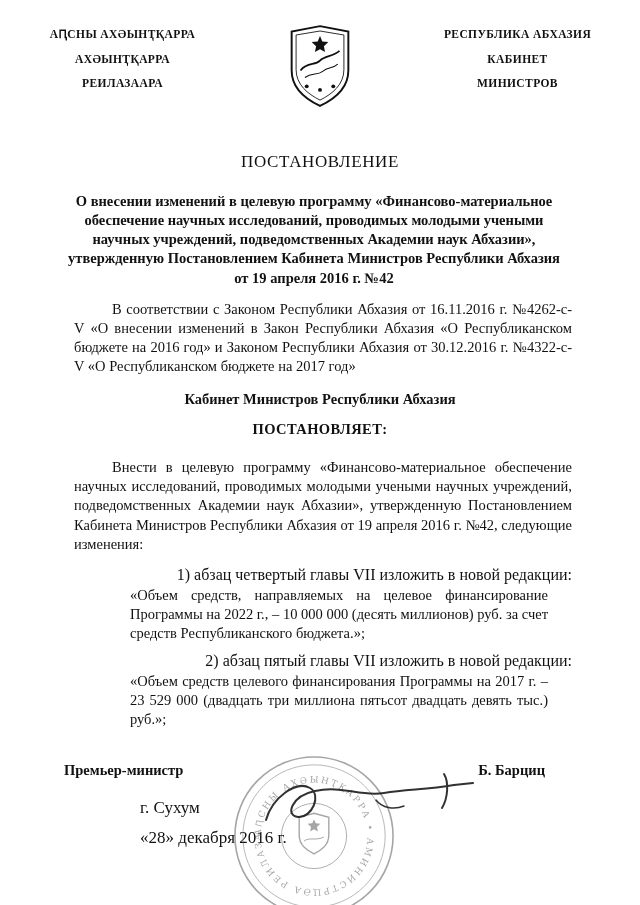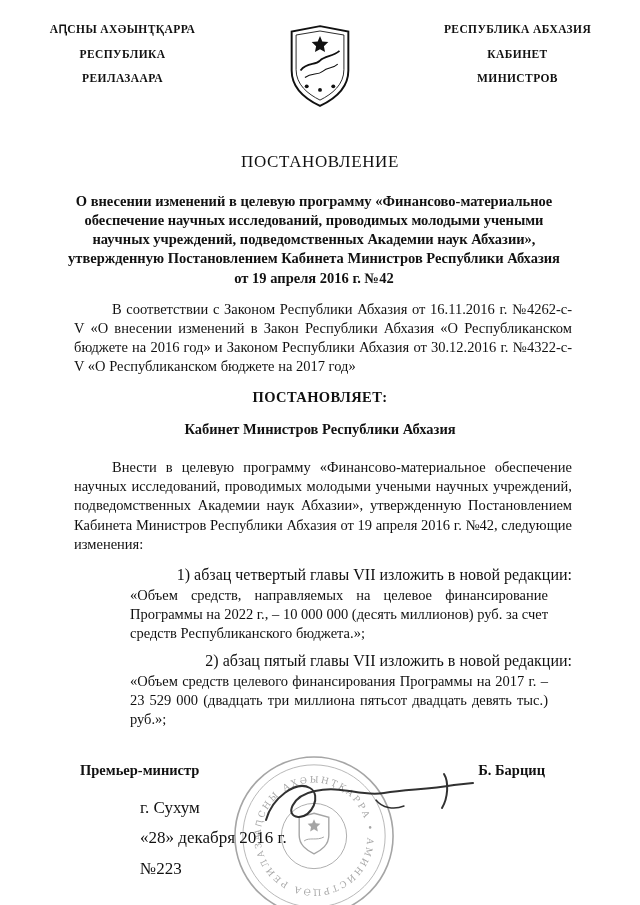--- a/index.html
+++ b/index.html
@@ -7,53 +7,53 @@
     position:relative;
     width:640px; height:905px;
     margin:0 auto;
     background:#ffffff;
     color:#111;
     font-family:"Liberation Serif", "DejaVu Serif", serif;
     overflow:hidden;
     box-sizing:border-box;
   }
   
-  .hdr { display:flex; justify-content:space-between; align-items:flex-start; padding:24px 30px 0 30px; }
+  .hdr { display:flex; justify-content:space-between; align-items:center; padding:24px 30px 0 30px; }
   .hdr-col { width:185px; text-align:center; font-size:11.5px; font-weight:bold; letter-spacing:.4px; }
   .hdr-col .hline { line-height:1.0; margin-bottom:13px; }
   .emblem-wrap { width:70px; display:flex; justify-content:center; }
   
   .doc-title { text-align:center; font-weight:normal; font-size:17px; letter-spacing:.6px; margin-top:44px; }
   .subject { font-weight:bold; text-align:center; font-size:14.5px; line-height:1.32; margin:20px 72px 0 60px; }
   .para { font-size:14.5px; line-height:1.32; text-align:justify; margin:12px 68px 0 74px; text-indent:38px; }
   .center-bold { text-align:center; font-weight:bold; font-size:14.5px; }
   .authority { margin-top:15px; }
   .decree { margin-top:13px; letter-spacing:.4px; }
   .intro { margin-top:20px; }
   .item-label { font-size:16px; margin:12px 68px 0 104px;text-align:right; }
   .item-label.second { margin-top:9px;margin-left:26px; }
   .item-text { font-size:14.5px; line-height:1.32; text-align:justify; margin:2px 92px 0 130px; }
   .item3 { font-size:14.5px; line-height:1.32; text-align:justify; margin:20px 68px 0 74px; text-indent:38px; }
   
-  .sig-row { display:flex; justify-content:space-between; font-weight:bold; font-size:14.5px; margin:32px 95px 0 80px; }
+  .sig-row { display:flex; justify-content:space-between; font-weight:bold; font-size:14.5px; margin:32px 95px 0 64px; }
   .footer { margin:14px 0 0 140px; font-size:17px; line-height:1.8; }
   .footer div { white-space:nowrap; }
   
   .stamp { position:absolute; left:230px; top:752px; opacity:.48; pointer-events:none; }
   .autograph { position:absolute; left:258px; top:770px; opacity:.9; pointer-events:none; }
 </style>
 </head>
 <body>
 
 <div class="page">
 
   <div class="hdr">
     <div class="hdr-col">
       <div class="hline">АԤСНЫ АХӘЫНҬҚАРРА</div>
-      <div class="hline">РЕСПУБЛИКА</div>
+      <div class="hline">АХӘЫНҬҚАРРА</div>
       <div class="hline">РЕИЛАЗААРА</div>
     </div>
 
     <div class="emblem-wrap">
       <svg width="62" height="84" viewBox="0 0 70 94">
         <path d="M35 2 L67 8 V52 C67 72 52 84 35 92 C18 84 3 72 3 52 V8 Z" fill="#ffffff" stroke="#111" stroke-width="2.2"></path>
         <path d="M35 7.5 L62 12 V51 C62 68 49 78.5 35 85.5 C21 78.5 8 68 8 51 V12 Z" fill="none" stroke="#111" stroke-width="1"></path>
         <path d="M35 13 l2.6 6.2 6.8 .8 -5 4.6 1.3 6.7 -5.7 -3.3 -5.7 3.3 1.3 -6.7 -5 -4.6 6.8 -.8 Z" fill="#111"></path>
         <path d="M13 52 C21 42 29 47 35 41 C41 35 49 37 57 30" stroke="#111" fill="none" stroke-width="2"></path>
         <path d="M18 60 C26 54 32 58 38 53 C44 48 50 50 55 45" stroke="#111" fill="none" stroke-width="1.2"></path>
@@ -69,41 +69,40 @@
       <div class="hline">МИНИСТРОВ</div>
     </div>
   </div>
 
   <div class="doc-title">ПОСТАНОВЛЕНИЕ</div>
 
   <div class="subject">О внесении изменений в целевую программу «Финансово-материальное обеспечение научных исследований, проводимых молодыми учеными научных учреждений, подведомственных Академии наук Абхазии», утвержденную Постановлением Кабинета Министров Республики Абхазия от 19 апреля 2016 г. №42</div>
 
   <div class="para">В соответствии с Законом Республики Абхазия от 16.11.2016 г. №4262-с-V «О внесении изменений в Закон Республики Абхазия «О Республиканском бюджете на 2016 год» и Законом Республики Абхазия от 30.12.2016 г. №4322-с-V «О Республиканском бюджете на 2017 год»</div>
 
+  <div class="center-bold authority">Кабинет Министров Республики Абхазия</div>
   <div class="center-bold decree">ПОСТАНОВЛЯЕТ:</div>
-  <div class="center-bold authority">Кабинет Министров Республики Абхазия</div>
 
   <div class="para intro">Внести в целевую программу «Финансово-материальное обеспечение научных исследований, проводимых молодыми учеными научных учреждений, подведомственных Академии наук Абхазии», утвержденную Постановлением Кабинета Министров Республики Абхазия от 19 апреля 2016 г. №42, следующие изменения:</div>
 
   <div class="item-label">1) абзац четвертый главы VII изложить в новой редакции:</div>
   <div class="item-text">«Объем средств, направляемых на целевое финансирование Программы на 2022 г., – 10 000 000 (десять миллионов) руб. за счет средств Республиканского бюджета.»;</div>
 
   <div class="item-label second">2) абзац пятый главы VII изложить в новой редакции:</div>
   <div class="item-text">«Объем средств целевого финансирования Программы на 2017 г. – 23 529 000 (двадцать три миллиона пятьсот двадцать девять тыс.) руб.»;</div>
 
 
   <div class="sig-row">
     <span>Премьер-министр</span>
     <span>Б. Барциц</span>
   </div>
 
   <div class="footer">
     <div>г. Сухум</div>
     <div>«28» декабря 2016 г.</div>
-    <div>№223</div>
   </div>
 
   <div class="stamp">
     <svg width="168" height="168" viewBox="0 0 170 170">
       <circle cx="85" cy="85" r="80" fill="none" stroke="#444" stroke-width="1.6"></circle>
       <circle cx="85" cy="85" r="72" fill="none" stroke="#444" stroke-width="0.8"></circle>
       <circle cx="85" cy="85" r="33" fill="none" stroke="#444" stroke-width="0.9"></circle>
       <defs>
         <path id="stamp-ring-path" d="M85,85 m-54,0 a54,54 0 1,1 108,0 a54,54 0 1,1 -108,0"></path>
       </defs>

